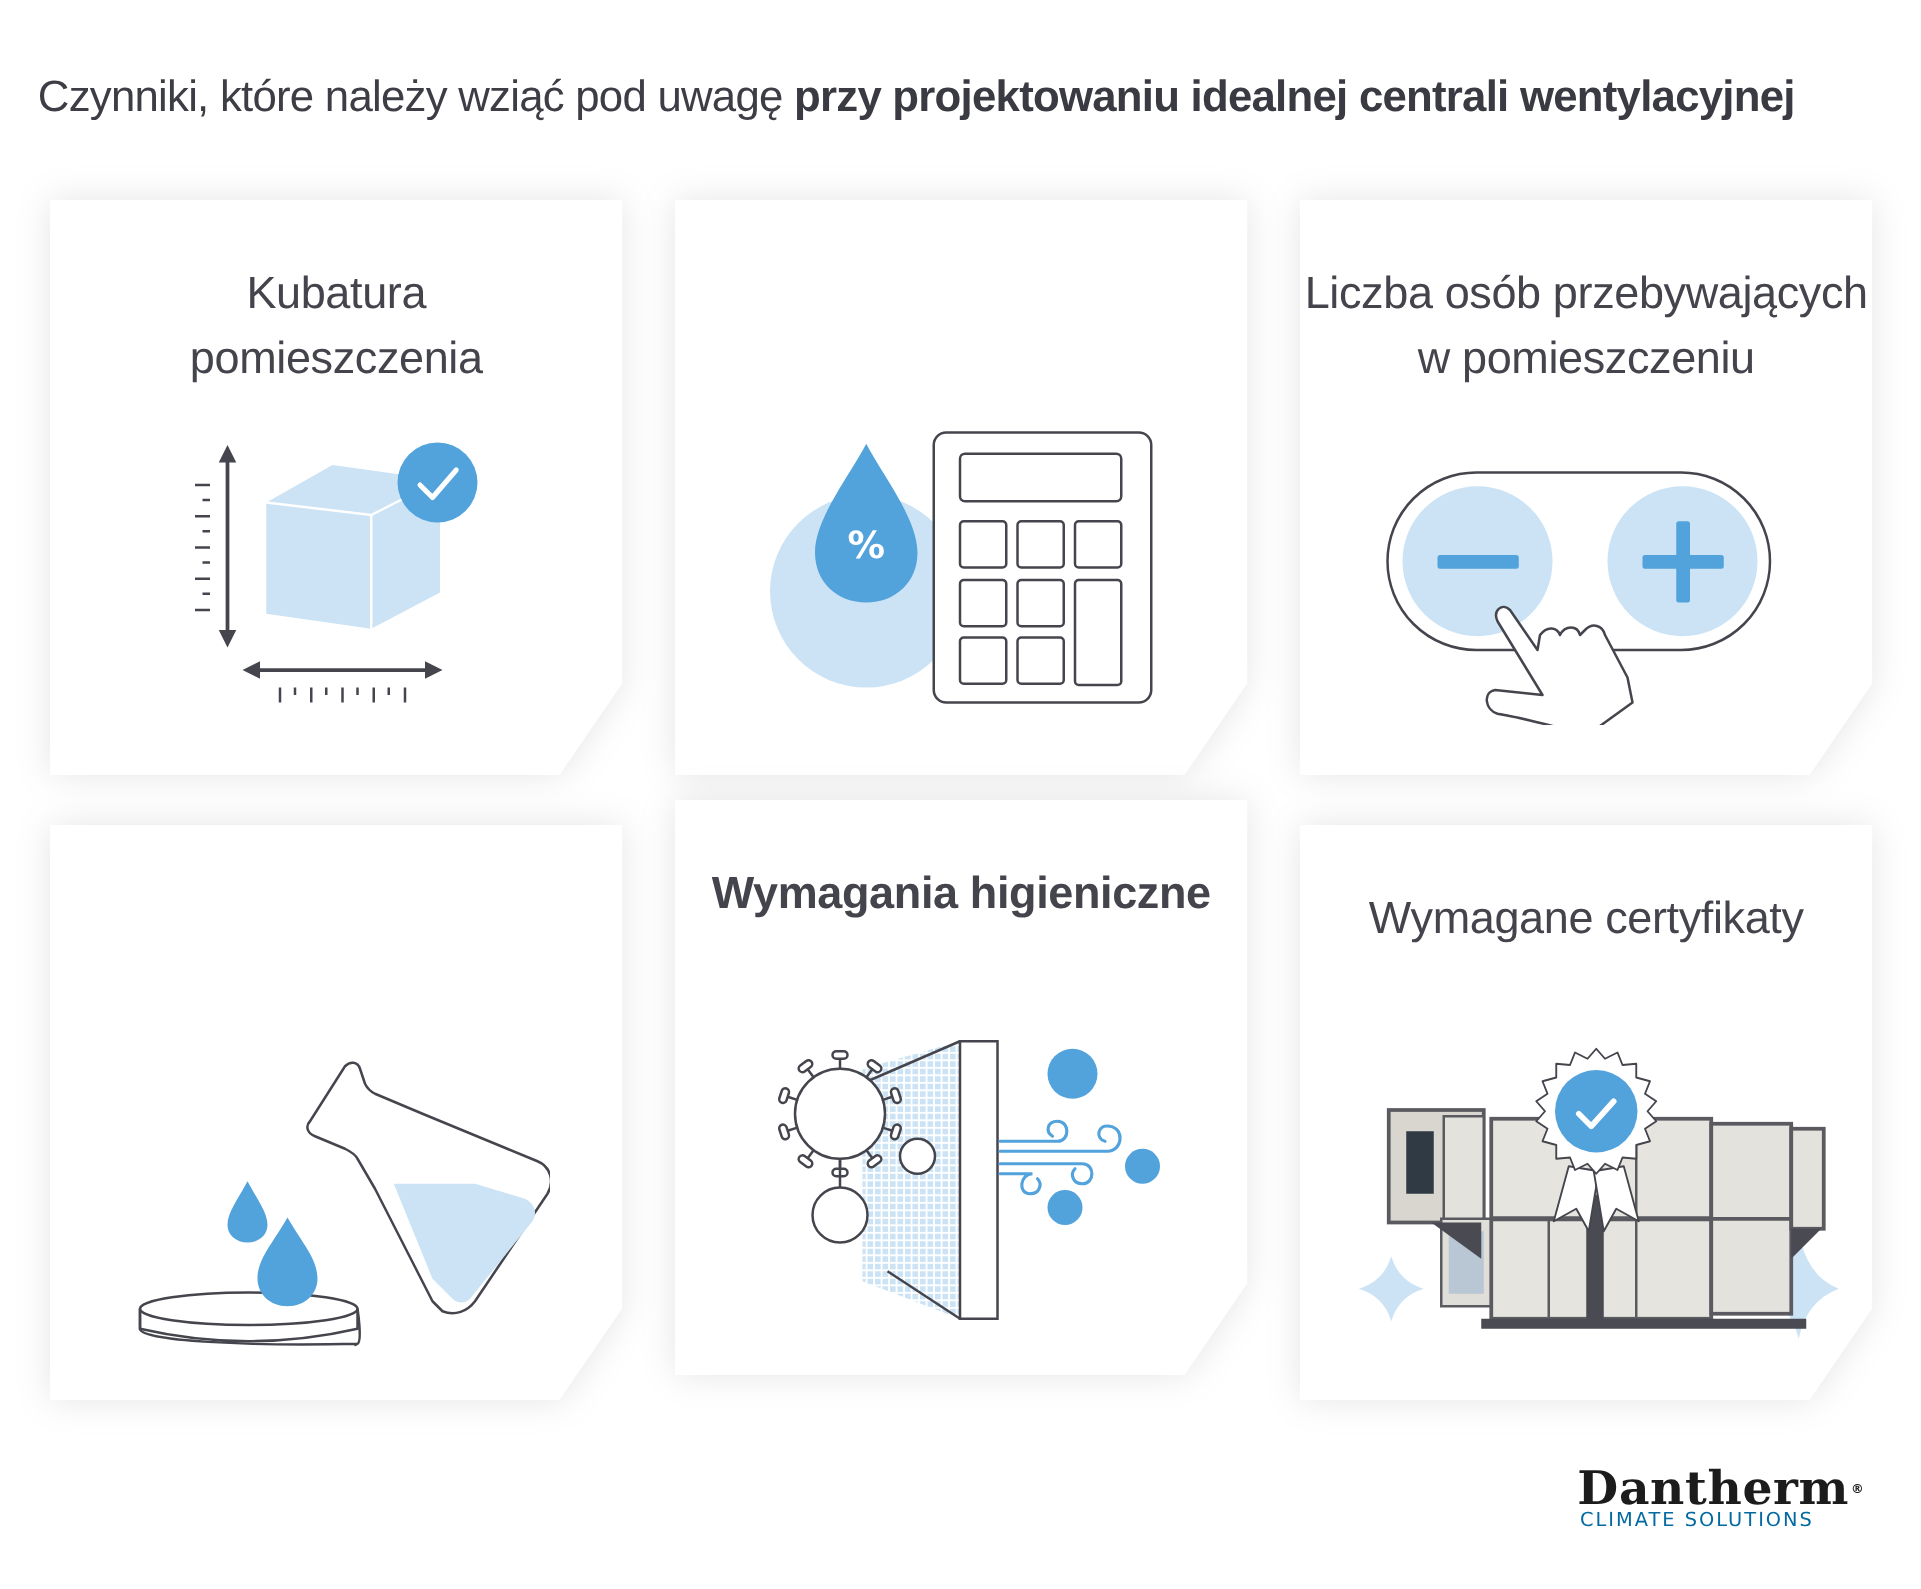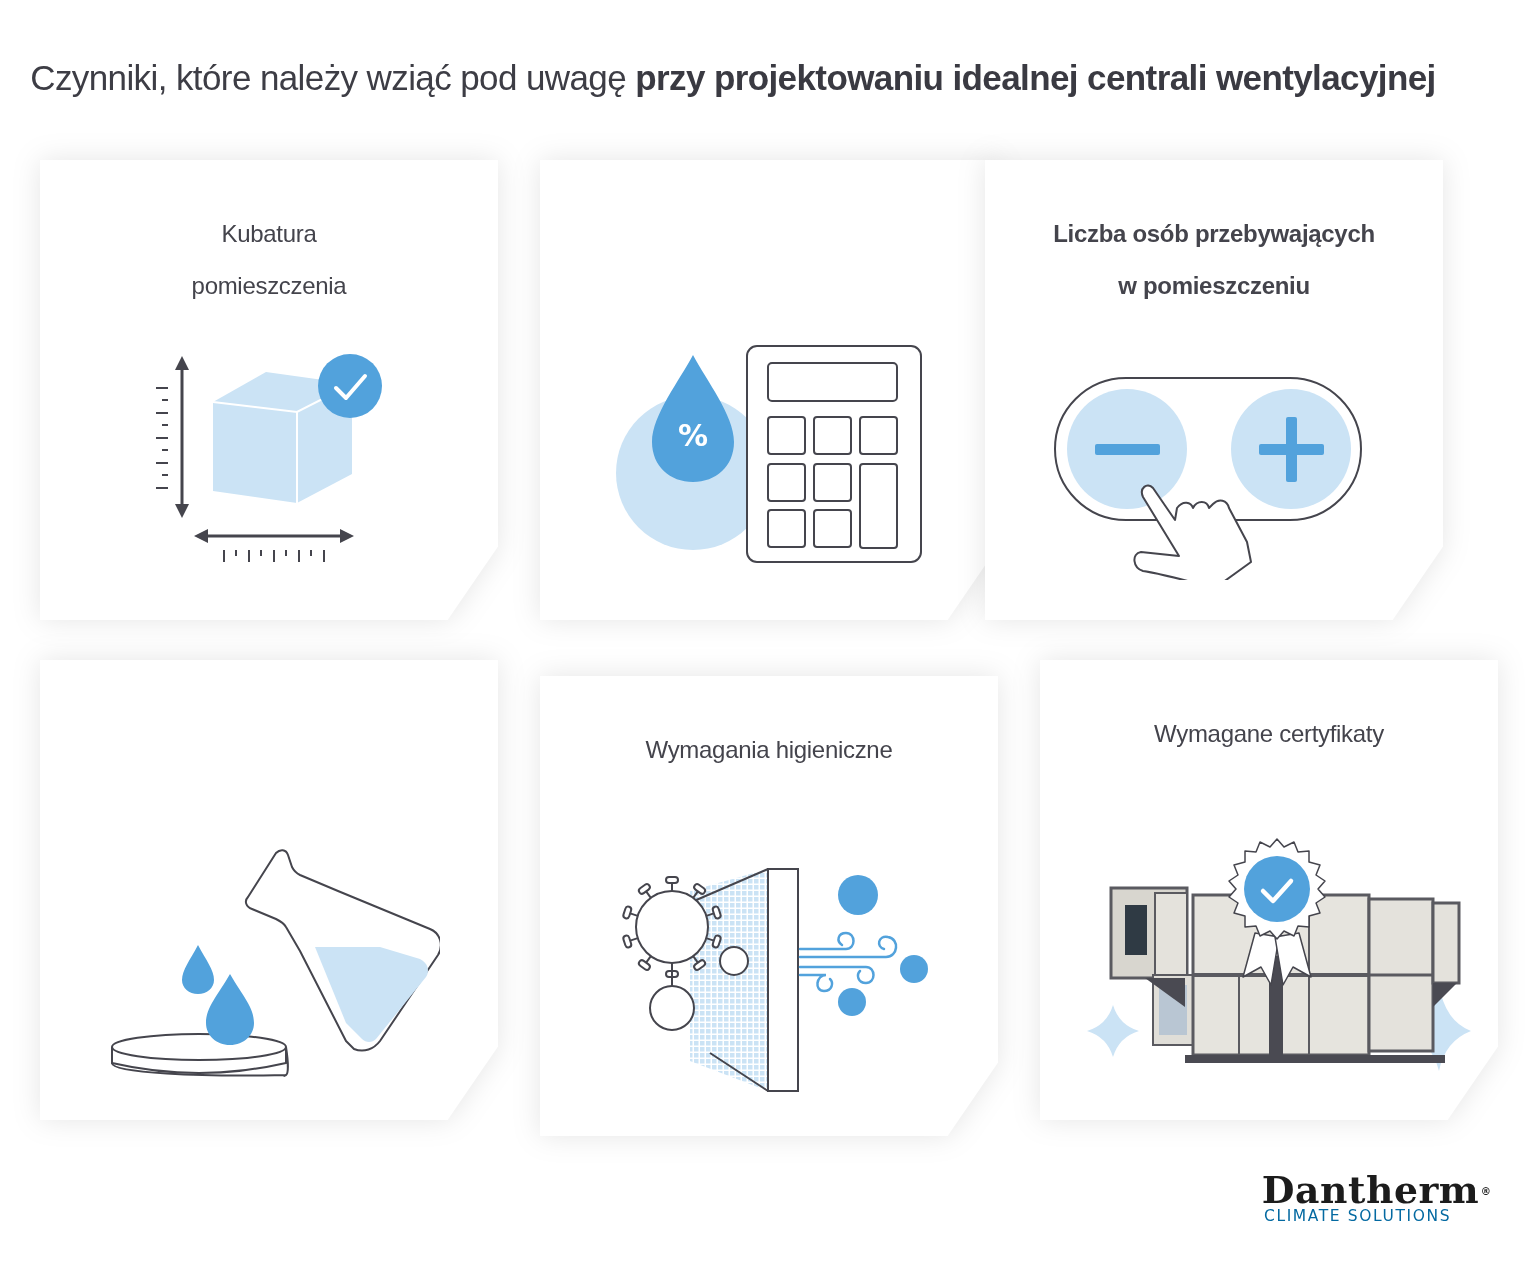--- a/index.html
+++ b/index.html
@@ -15,21 +15,21 @@
   .card {
     position: absolute; width: 458px; height: 460px;
     filter: drop-shadow(0 0 14px rgba(0,0,0,0.10));
   }
   .card-inner {
     position: absolute; inset: 0; background: #ffffff;
     clip-path: polygon(0 0, 100% 0, 100% 84%, 89% 100%, 0 100%);
   }
   .card-title {
     position: absolute; left: 0; right: 0; top: 48px; text-align: center;
-    font-size: 24px; line-height: 52px; color: #44444c; letter-spacing: -0.3px;
+    font-size: 36px; line-height: 52px; color: #44444c; letter-spacing: -0.3px;
   }
   .card-title span { display: block; }
   .icon { position: absolute; }
   .logo { position: absolute; left: 1232px; top: 1172px; width: 262px; margin-left: 32px; }
   .logo-brand {
     font-family: "DejaVu Serif", serif; font-weight: 900; font-size: 37px;
     color: #1c1c1c; letter-spacing: 0.5px; line-height: 36px; position: relative; display: inline-block;
     transform: scaleX(1.02);
   }
   .logo-reg { position: absolute; right: -12px; top: 2px; font-size: 10px; font-family: "DejaVu Sans", sans-serif; font-weight: 700; }
@@ -106,21 +106,21 @@
         <rect x="250" y="77" width="37" height="37" rx="3"></rect>
       <rect x="158" y="124" width="37" height="37" rx="3"></rect>
         <rect x="204" y="124" width="37" height="37" rx="3"></rect>
       <rect x="250" y="124" width="37" height="84" rx="3"></rect>
       <rect x="158" y="170" width="37" height="37" rx="3"></rect>
         <rect x="204" y="170" width="37" height="37" rx="3"></rect>
     </g>
   </svg>
 </div>
 
-<div class="card" style="left:985px;top:160px;font-weight:bold;">
+<div class="card" style="left:1040px;top:160px;">
   <div class="card-inner"></div>
   <div class="card-title">
     <span>Liczba osób przebywających</span>
     <span>w pomieszczeniu</span>
   </div>
   <svg class="icon" style="left:66px;top:210px;" width="320" height="210" viewBox="0 0 320 210">
     <rect x="4" y="8" width="306" height="142" rx="71" fill="#ffffff" stroke="#45454d" stroke-width="2"></rect>
     <circle cx="76" cy="79" r="60" fill="#cbe3f5"></circle>
     <circle cx="240" cy="79" r="60" fill="#cbe3f5"></circle>
     <rect x="44" y="74" width="65" height="11" rx="2" fill="#52a2dc"></rect>
@@ -139,21 +139,21 @@
     <path d="M12,202 L12,218 Q99,238 186,218 L186,202" fill="none" stroke="#45454d" stroke-width="2"></path>
 
     <path d="M106,115 C98,130 90,140 90,150 C90,158 97,164 106,164 C115,164 122,158 122,150 C122,140 114,130 106,115 Z" fill="#52a2dc" transform="translate(-8,-15)"></path>
     <path d="M136,139 C124,160 112,172 112,188 C112,200 122,210 136,210 C150,210 160,200 160,188 C160,172 148,160 136,139 Z" fill="#52a2dc" transform="translate(-6,-10)"></path>
 
     <path d="M176,8 C180,4 186,4 188,10 L192,22 C194,26 196,28 200,30 L238,46 L330,84 C340,88 344,100 338,110 L280,196 C274,204 264,208 254,204 L246,196 L200,106 L186,82 C184,78 180,76 176,74 L152,64 C146,62 144,56 148,52 Z" fill="#ffffff" stroke="#45454d" stroke-width="2" stroke-linejoin="round"></path>
     <path d="M215,102 L280,102 L320,114 C328,118 330,126 326,132 L276,194 C272,198 266,198 262,194 L246,178 Z" fill="#cbe3f5"></path>
   </svg>
 </div>
 
-<div class="card" style="left:540px;top:676px;">
+<div class="card" style="left:540px;top:640px;font-weight:bold;">
   <div class="card-inner"></div>
   <div class="card-title">
     <span>Wymagania higieniczne</span>
   </div>
   <svg class="icon" style="left:70px;top:185px;" width="320" height="240" viewBox="0 0 320 240">
     <defs>
       <pattern id="mesh" width="6" height="6" patternUnits="userSpaceOnUse">
         <rect x="0" y="0" width="4.5" height="4.5" fill="#cbe3f5"></rect>
       </pattern>
     </defs>

